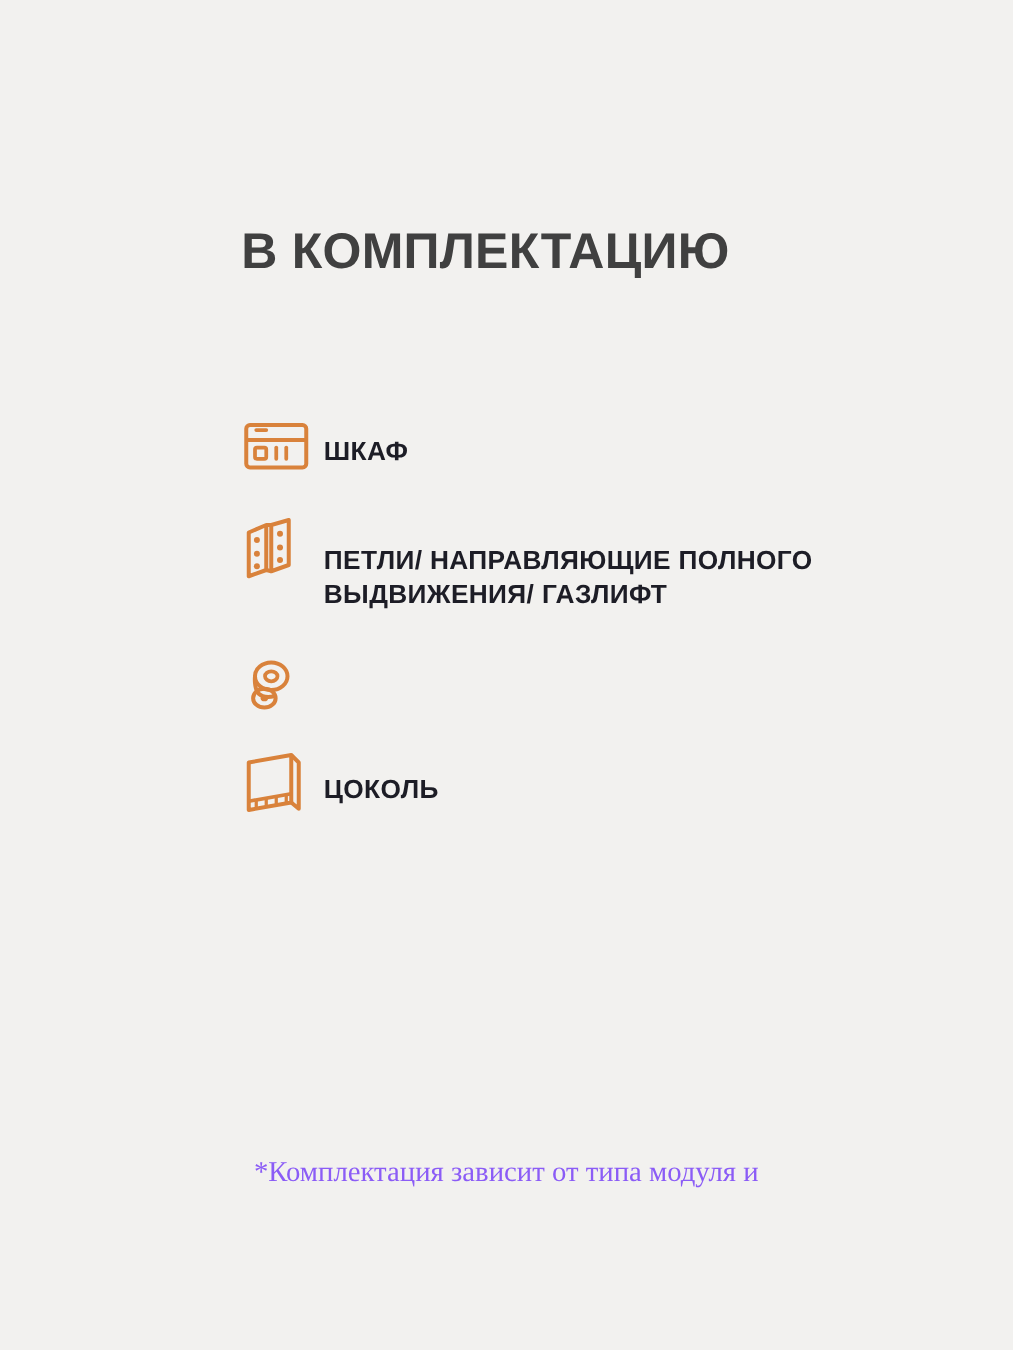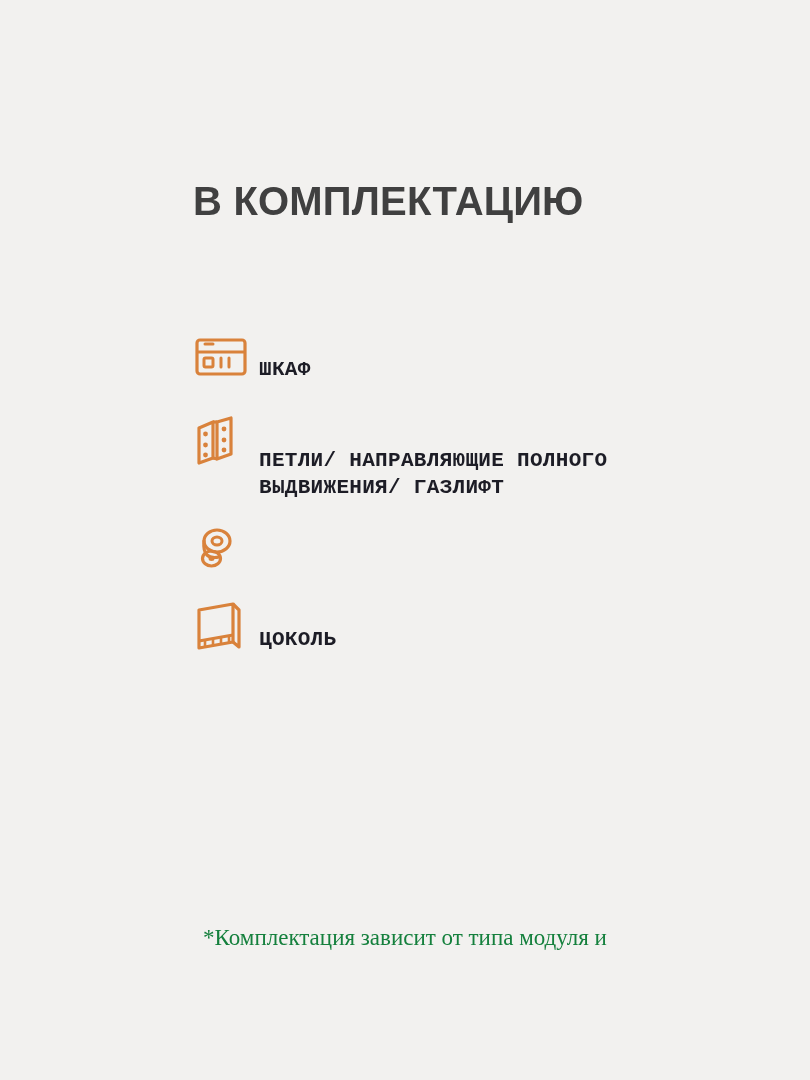--- a/index.html
+++ b/index.html
@@ -41,24 +41,23 @@
 
   
   .list {
     position: absolute;
     left: 193px;
     top: 328px;
     width: 560px;
   }
   .item {
     display: flex;
-    align-items: flex-end;
+    align-items: center;
     margin-bottom: 22px;
     min-height: 56px;
-    font-family: Liberation Mono, monospace;
   }
   .item .ico {
     flex: 0 0 66px;
     width: 66px;
     height: 56px;
     display: flex;
     align-items: center;
     justify-content: flex-start;
   }
   .item .label {
@@ -88,21 +87,21 @@
   
   .footnote {
     position: absolute;
     left: 90px;
     top: 920px;
     width: 630px;
     text-align: center;
     font-family: "Liberation Serif", serif;
     font-size: 23px;
     line-height: 1.55;
-    color: #15803d;
+    color: #8b5cf6;
   }
 </style>
 </head>
 <body>
 
 <div class="page">
 
   <div class="title">
     <span class="lead">В КОМПЛЕКТАЦИЮ</span><br>
   </div>

